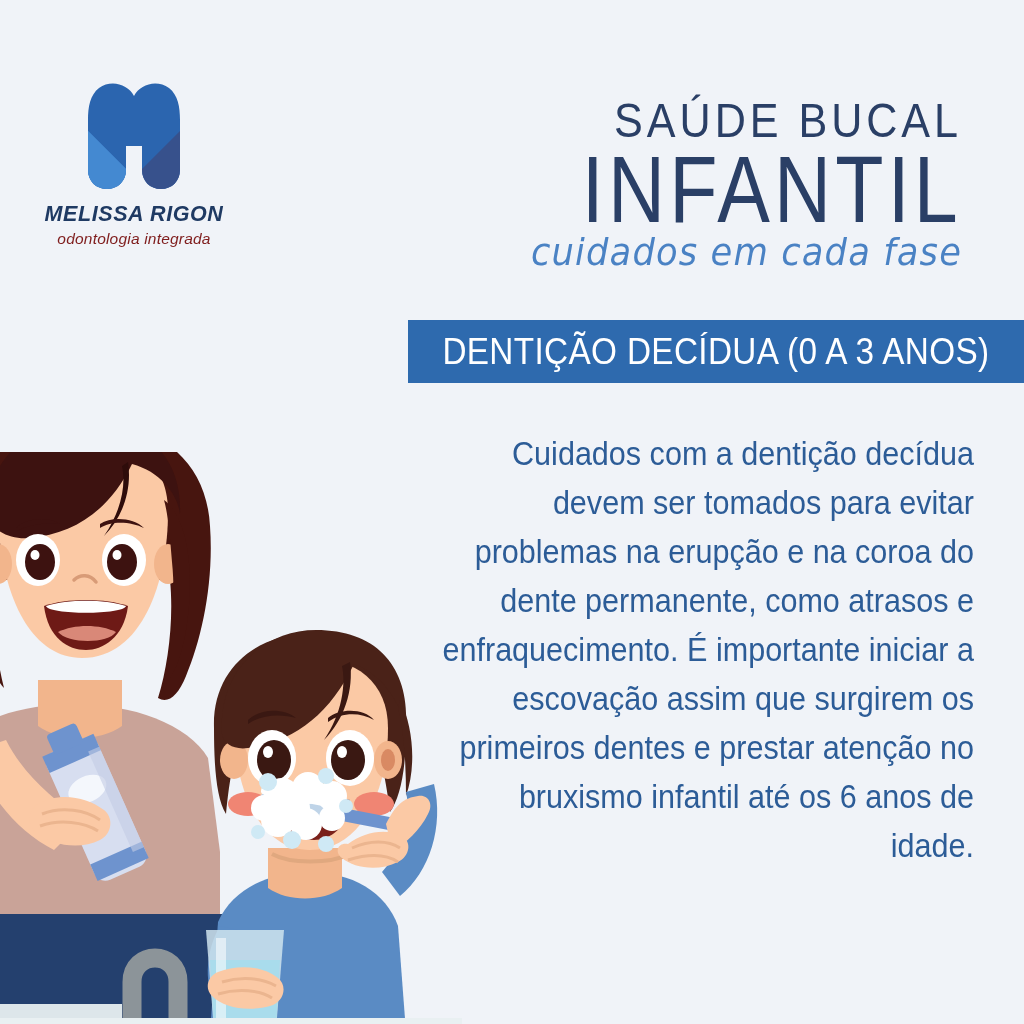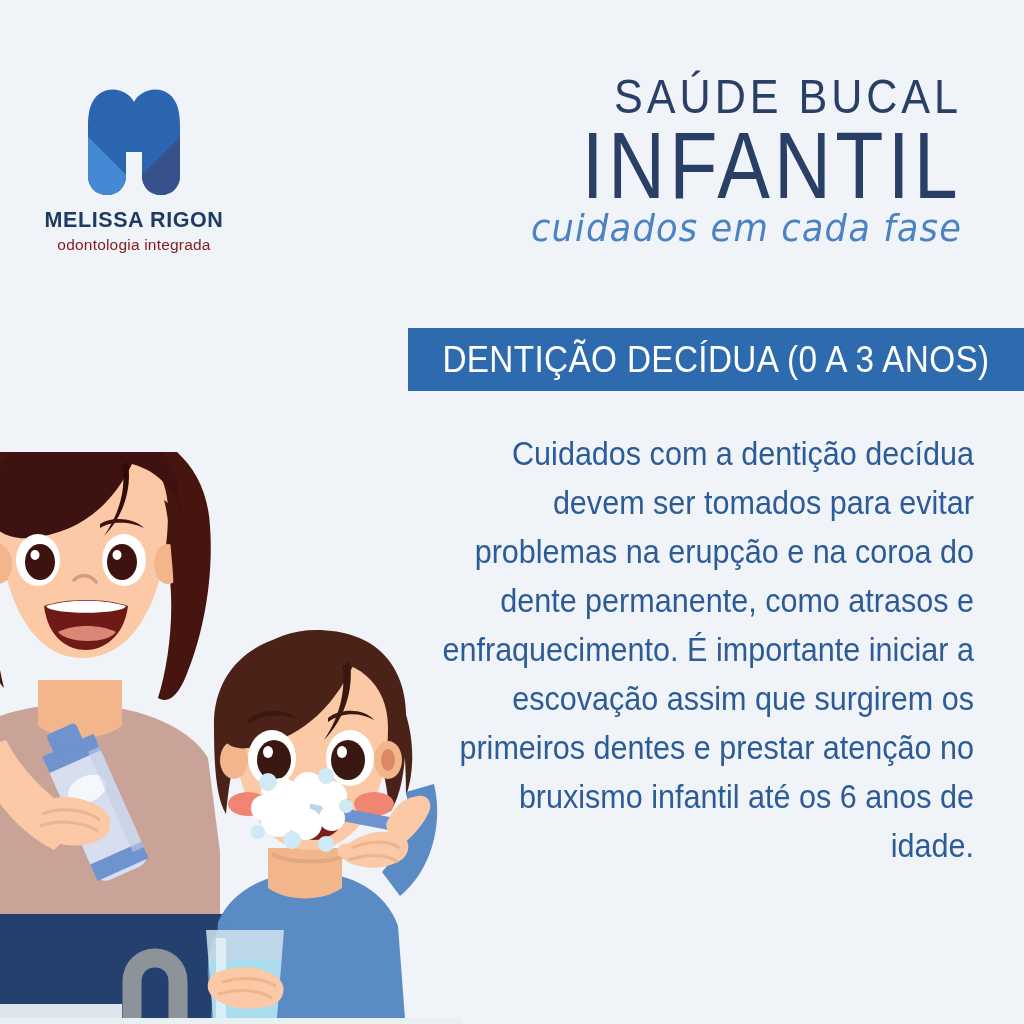--- a/index.html
+++ b/index.html
@@ -5,33 +5,33 @@
   html,body{margin:0;padding:0;}
   body{
     width:1024px;height:1024px;overflow:hidden;
     background:#F0F3F8;
     font-family:"Liberation Sans", sans-serif;
     position:relative;
   }
   .stage{position:absolute;inset:0;width:1024px;height:1024px;overflow:hidden;background:#F0F3F8;}
 
   
-  .logo-block{position:absolute;left:38px;top:88px;width:192px;text-align:center;}
+  .logo-block{position:absolute;left:38px;top:82px;width:192px;text-align:center;font-style:italic;}
   .logo-mark{width:94px;height:108px;margin:0 auto;display:block;}
   .logo-name{
     margin-top:14px;font-size:21.5px;font-weight:bold;letter-spacing:.6px;
     color:#1F3A63;font-family:"Liberation Sans", sans-serif;line-height:1;
   }
   .logo-sub{
     margin-top:5px;font-size:15.5px;color:#7f1d1d;letter-spacing:.2px;
     font-family:"Liberation Sans", sans-serif;line-height:1;
   }
 
   
-  .headline{position:absolute;right:62px;top:72px;width:620px;text-align:right;}
+  .headline{position:absolute;right:62px;top:96px;width:620px;text-align:right;}
   .hl-top{
     font-size:49px;font-weight:normal;letter-spacing:4.5px;color:#2A3F66;
     font-family:"Liberation Sans Narrow","Liberation Sans",sans-serif;
     transform:scaleX(.88);transform-origin:right center;line-height:1.02;
     white-space:nowrap;
   }
   .hl-main{
     font-size:94px;font-weight:normal;letter-spacing:5px;color:#2A3F66;
     font-family:"Liberation Sans Narrow","Liberation Sans",sans-serif;
     transform:scaleX(.84);transform-origin:right center;line-height:.97;
@@ -39,21 +39,21 @@
   }
   .hl-script{
     font-size:38px;color:#4A82C4;font-style:italic;letter-spacing:1.2px;
     font-family:"DejaVu Sans", sans-serif;line-height:1.05;margin-top:-2px;
     transform:scaleX(.93);transform-origin:right center;white-space:nowrap;
   }
 
   
   .banner{
     position:absolute;left:408px;top:320px;width:616px;height:63px;
-    background:#2E6AAE;display:flex;align-items:center;justify-content:center;margin-top:8px;
+    background:#2E6AAE;display:flex;align-items:center;justify-content:center;
   }
   .banner-text{
     color:#FFFFFF;font-size:37px;letter-spacing:.4px;
     font-family:"Liberation Sans Narrow","Liberation Sans",sans-serif;
     transform:scaleX(.9);white-space:nowrap;
   }
 
   
   .body-copy{
     position:absolute;left:404px;top:430px;width:570px;

